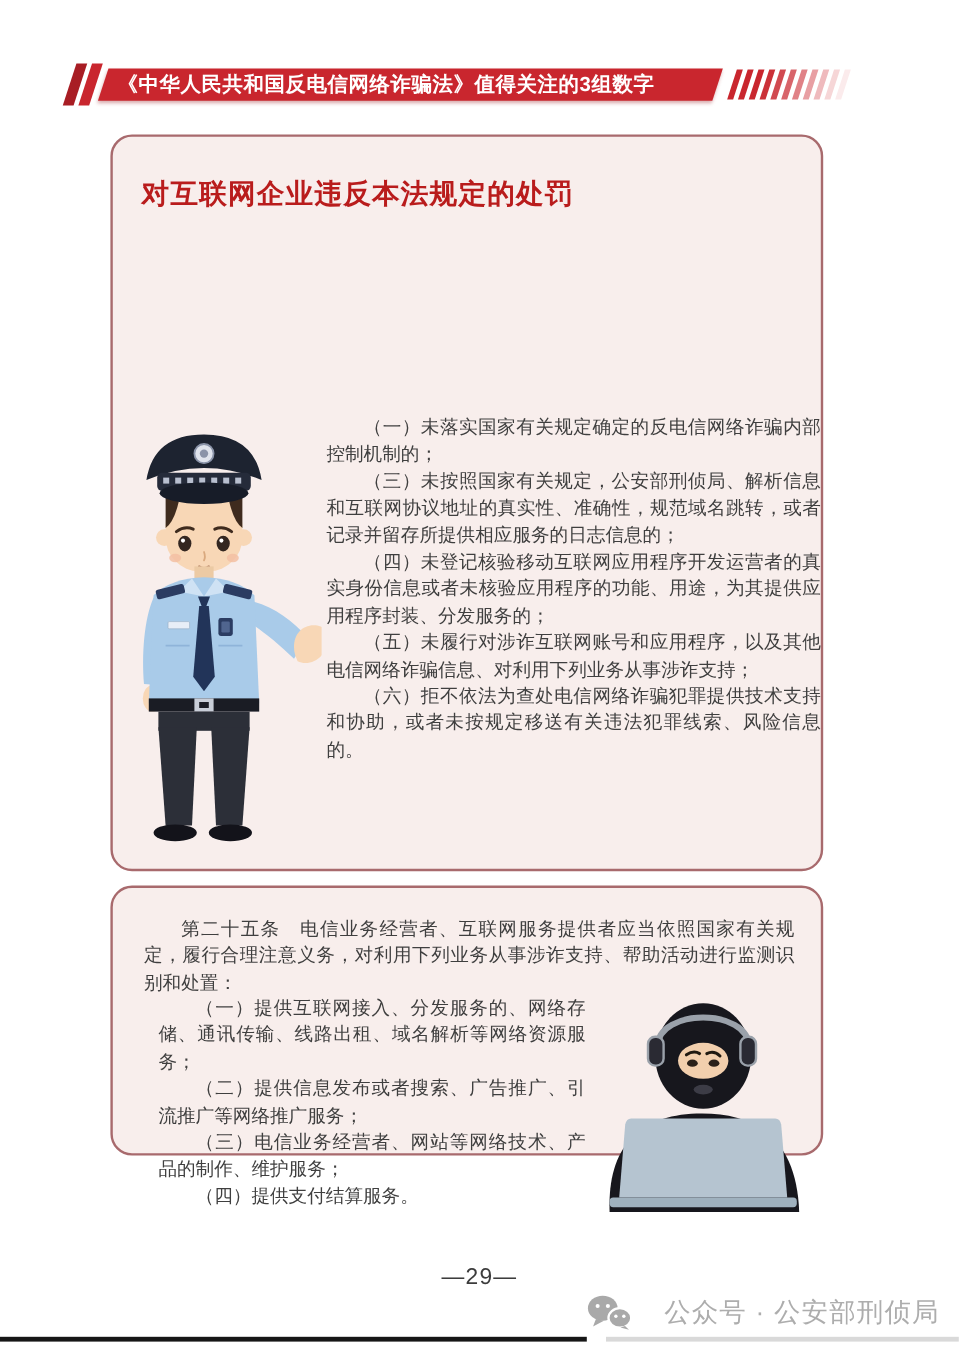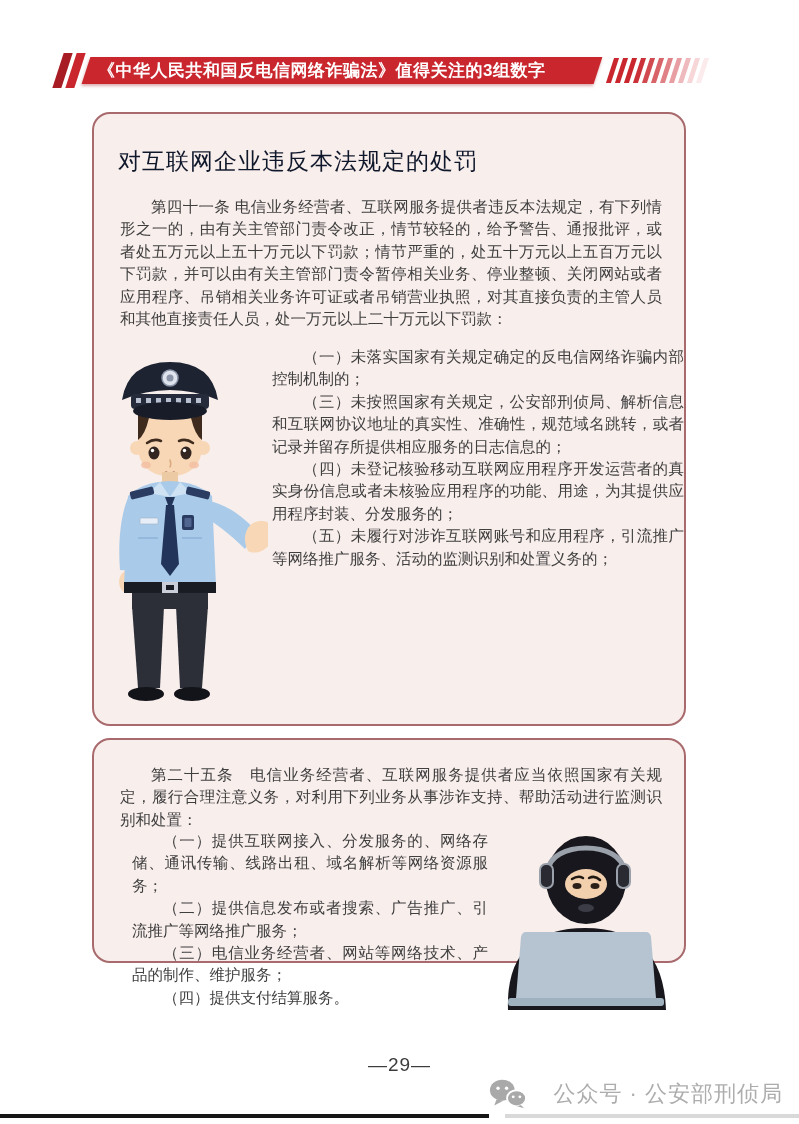--- a/index.html
+++ b/index.html
@@ -30,21 +30,21 @@
   
   .law-box{
     position:absolute;left:92px;width:594px;background:#f8eeec;
     border:2px solid #a86a6d;border-radius:18px;box-sizing:border-box;
   }
   .box-penalty{top:112px;height:614px;}
   .box-duty{top:738px;height:225px;}
 
   .box-title{
     position:absolute;left:24px;top:32px;
-    color:#0f172a;font-size:23px;font-weight:400;letter-spacing:1px;
+    color:#b91c1c;font-size:23px;font-weight:700;letter-spacing:1px;
   }
   .para{
     position:absolute;color:#3f3f3f;font-size:15.5px;line-height:22.4px;
     text-align:justify;text-indent:2em;margin:0;
   }
   .intro-penalty{left:26px;top:82px;width:542px;}
   .penalty-list{position:absolute;left:178px;top:232px;width:412px;}
   .penalty-list p{position:static;margin:0;}
   .intro-duty{left:26px;top:24px;width:542px;}
   .duty-list{position:absolute;left:38px;top:90px;width:356px;}
@@ -89,21 +89,20 @@
       <i style="left:54px;background:#e08186"></i>
       <i style="left:63px;background:#e89fa3"></i>
       <i style="left:72px;background:#efbabd"></i>
       <i style="left:81px;background:#f6d6d7"></i>
       <i style="left:90px;background:#fbebec"></i>
     </div>
   </div>
 
   <div class="law-box box-penalty">
     <div class="box-title">对互联网企业违反本法规定的处罚</div>
-    <p class="para intro-penalty">第四十一条 电信业务经营者、互联网服务提供者违反本法规定，有下列情形之一的，由有关主管部门责令改正，情节较轻的，给予警告、通报批评，或者处五万元以上五十万元以下罚款；情节严重的，处五十万元以上五百万元以下罚款，并可以由有关主管部门责令暂停相关业务、停业整顿、关闭网站或者应用程序、吊销相关业务许可证或者吊销营业执照，对其直接负责的主管人员和其他直接责任人员，处一万元以上二十万元以下罚款：</p>
 
     <svg class="police" viewBox="0 0 160 352" aria-hidden="true">
 
       <rect x="30" y="56" width="64" height="66" rx="28" fill="#f8d7b6"></rect>
       <circle cx="29" cy="94" r="7" fill="#f8d7b6"></circle>
       <circle cx="95" cy="94" r="7" fill="#f8d7b6"></circle>
       <path d="M30,60 L30,86 Q37,81 41,64 Z" fill="#3f2b1e"></path>
       <path d="M94,60 L94,86 Q87,81 83,64 Z" fill="#3f2b1e"></path>
 
       <path d="M14,46 Q20,8 62,8 Q104,8 110,46 Q86,36 62,36 Q38,36 14,46 Z" fill="#1d2330"></path>
@@ -159,21 +158,22 @@
       <polygon points="24,252 56,252 52,334 30,334" fill="#2c2f38"></polygon>
       <polygon points="68,252 100,252 94,334 72,334" fill="#2c2f38"></polygon>
       <ellipse cx="38" cy="340" rx="18" ry="7" fill="#13131a"></ellipse>
       <ellipse cx="84" cy="340" rx="18" ry="7" fill="#13131a"></ellipse>
     </svg>
 
     <div class="penalty-list">
       <p class="para">（一）未落实国家有关规定确定的反电信网络诈骗内部控制机制的；</p>
       <p class="para">（三）未按照国家有关规定，公安部刑侦局、解析信息和互联网协议地址的真实性、准确性，规范域名跳转，或者记录并留存所提供相应服务的日志信息的；</p>
       <p class="para">（四）未登记核验移动互联网应用程序开发运营者的真实身份信息或者未核验应用程序的功能、用途，为其提供应用程序封装、分发服务的；</p>
-      <p class="para">（五）未履行对涉诈互联网账号和应用程序，引流推广等网络推广服务、活动的监测识别和处置义务的；</p>
+      <p class="para">（五）未履行对涉诈互联网账号和应用程序，以及其他电信网络诈骗信息、对利用下列业务从事涉诈支持；</p>
+      <p class="para">（六）拒不依法为查处电信网络诈骗犯罪提供技术支持和协助，或者未按规定移送有关违法犯罪线索、风险信息的。</p>
     </div>
   </div>
 
   <div class="law-box box-duty">
     <p class="para intro-duty">第二十五条　电信业务经营者、互联网服务提供者应当依照国家有关规定，履行合理注意义务，对利用下列业务从事涉诈支持、帮助活动进行监测识别和处置：</p>
 
     <div class="duty-list">
       <p class="para">（一）提供互联网接入、分发服务的、网络存储、通讯传输、线路出租、域名解析等网络资源服务；</p>
       <p class="para">（二）提供信息发布或者搜索、广告推广、引流推广等网络推广服务；</p>
       <p class="para">（三）电信业务经营者、网站等网络技术、产品的制作、维护服务；</p>

